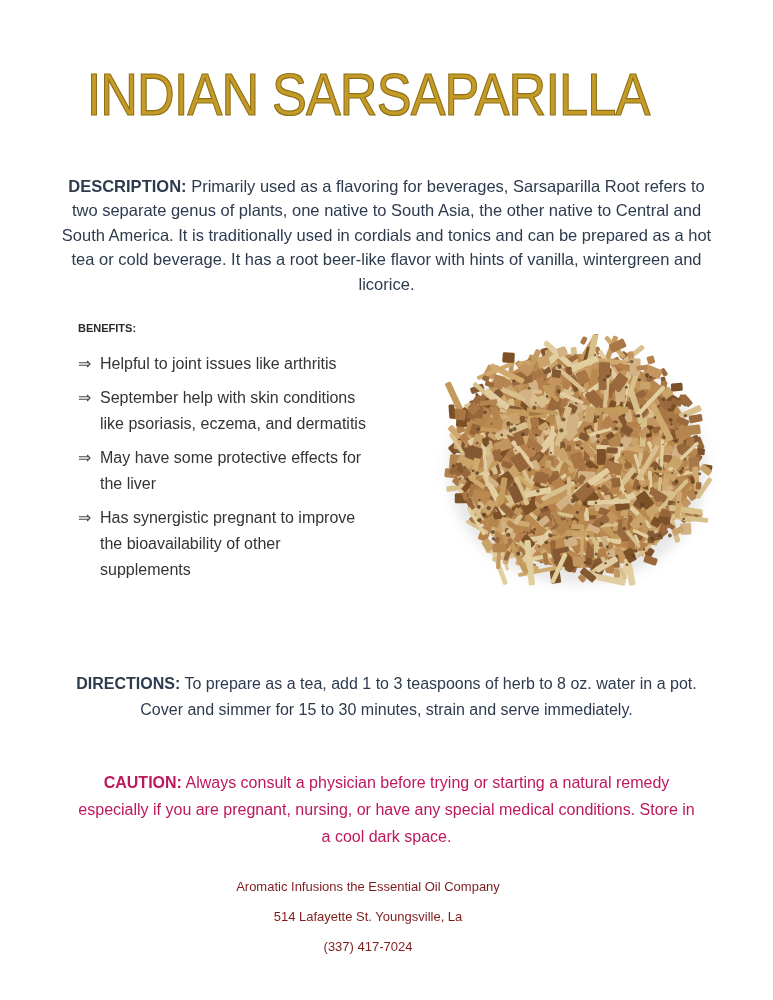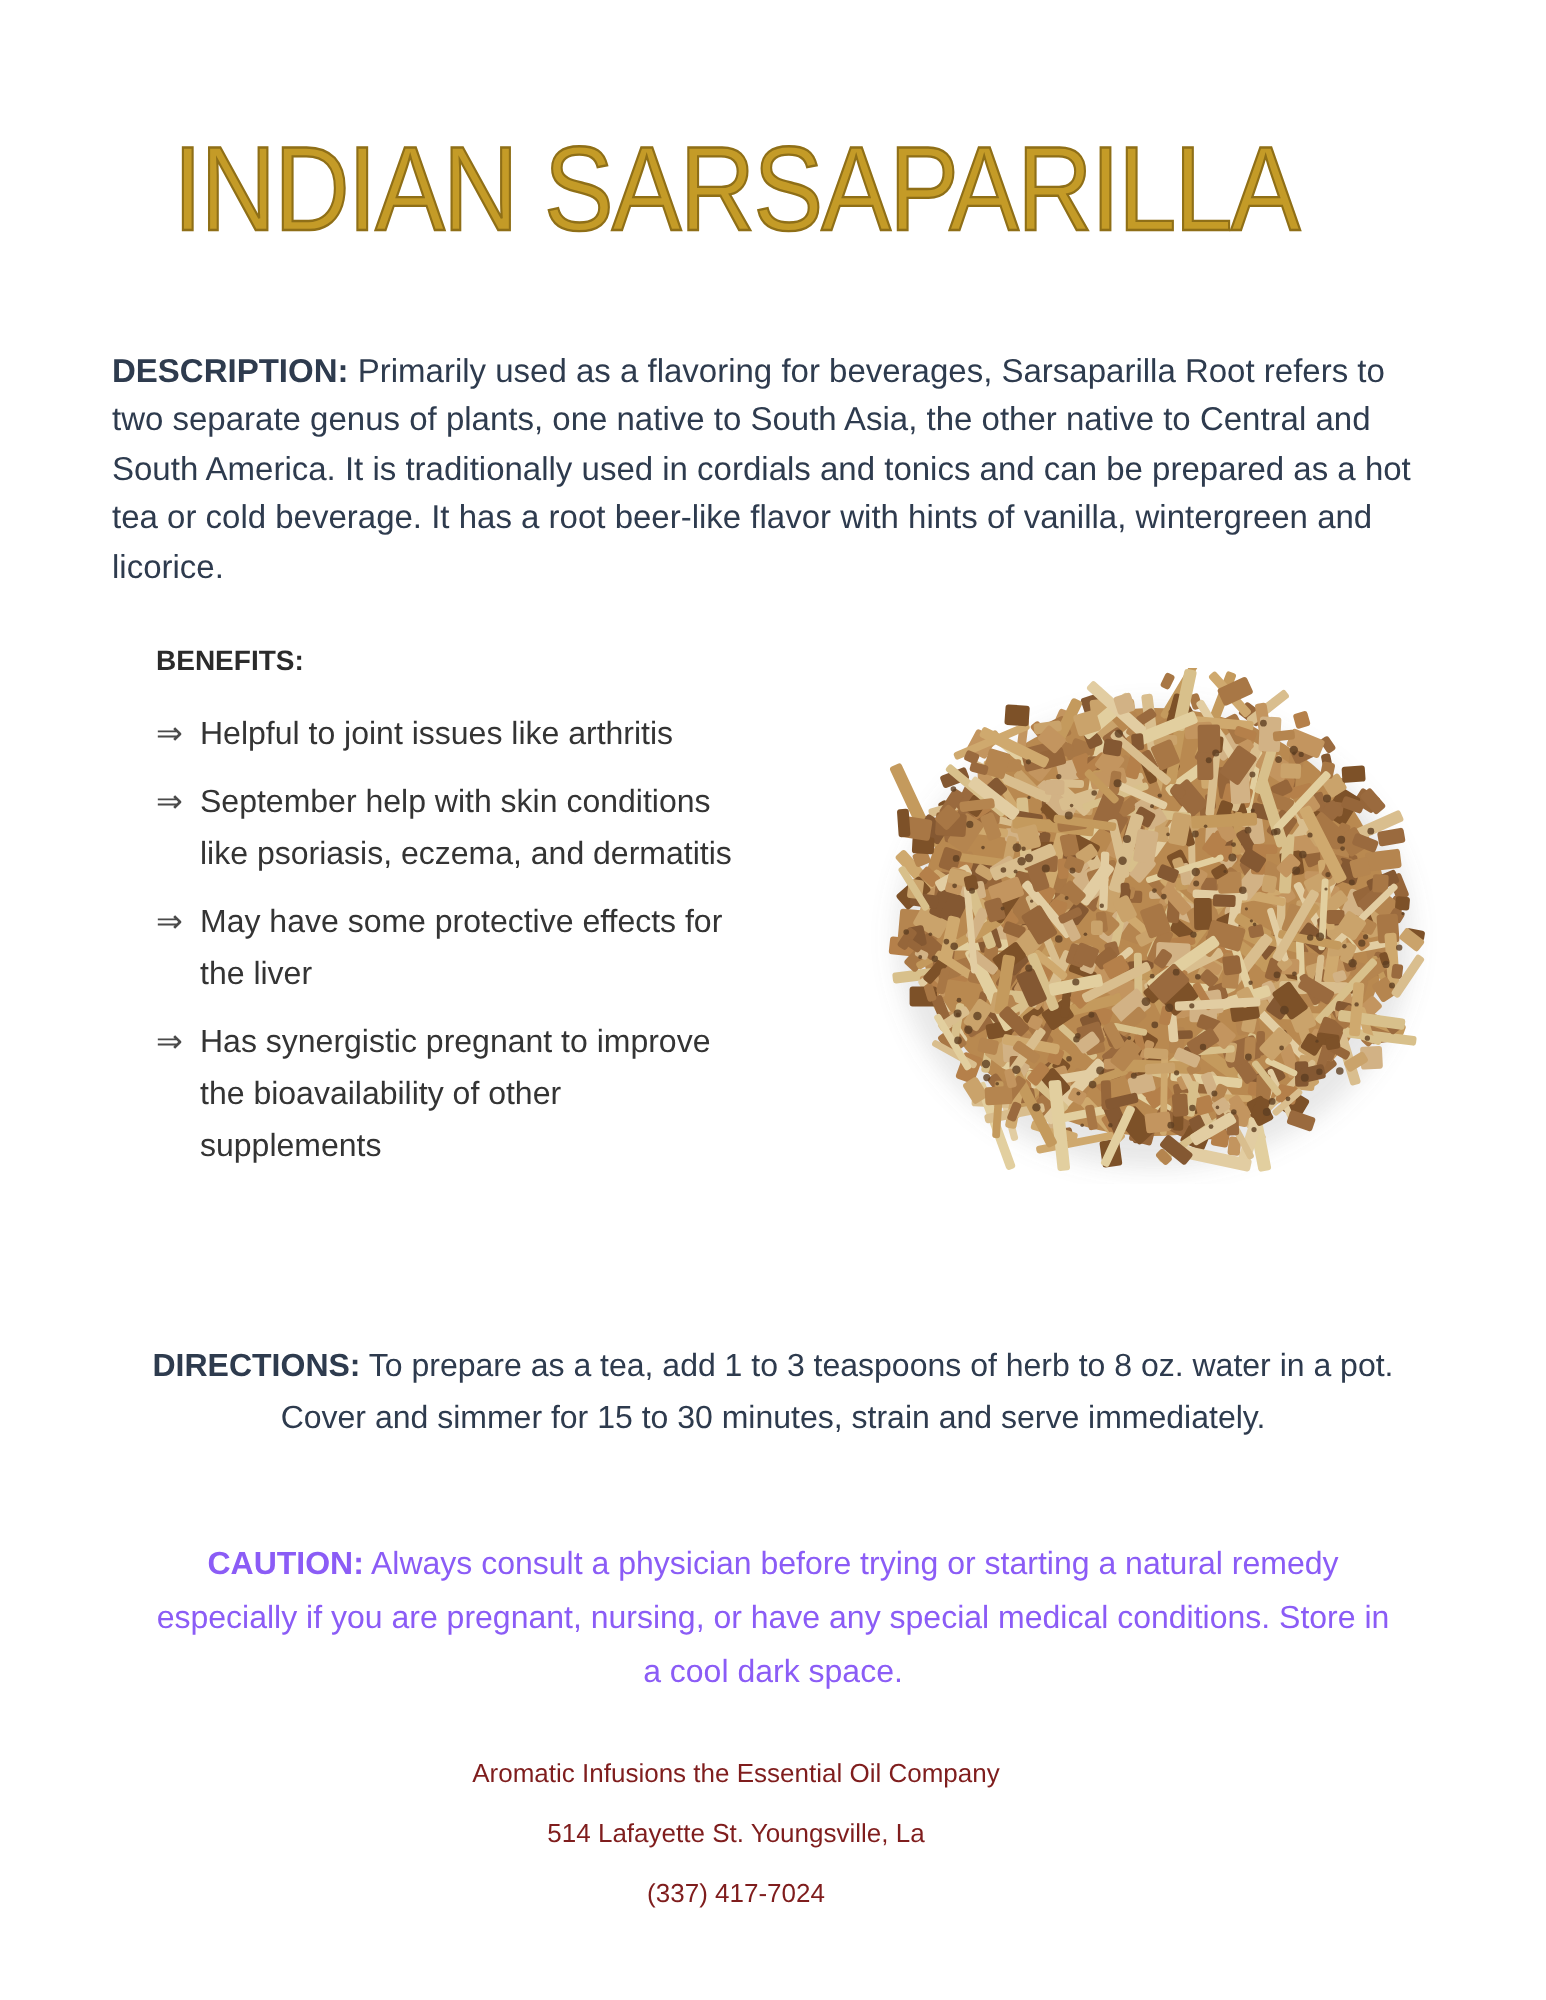--- a/index.html
+++ b/index.html
@@ -14,43 +14,43 @@
   .title{
     position:absolute;top:60px;left:0;width:100%;
     margin:0;text-align:center;
     font-size:60px;font-weight:400;letter-spacing:-1px;
     transform:scaleX(0.87);transform-origin:center;
     -webkit-text-stroke:1.2px #8f6f17;
   }
   
   .description{
     position:absolute;top:157px;left:56px;width:661px;
-    text-align:left;font-size:16.5px;line-height:24.5px;
+    text-align:center;font-size:16.5px;line-height:24.5px;
     color:#2e3b4e;
   }
   .description strong{font-weight:700;}
   
   .benefits{position:absolute;top:322px;left:78px;width:312px;color:#343434;}
-  .benefits h2{margin:0 0 17px 0;font-size:14px;font-weight:700;color:#2b2b2b;}
+  .benefits h2{margin:0 0 17px 0;font-size:11px;font-weight:700;color:#2b2b2b;}
   .benefit-list{list-style:none;margin:0;padding:0;}
   .benefit-list li{display:flex;margin:0 0 8px 0;font-size:16px;line-height:26px;}
   .benefit-arrow{flex:0 0 22px;color:#4a4a4a;}
   .benefit-text{width:272px;}
   
   .pile{position:absolute;top:334px;left:432px;width:290px;height:258px;}
   
   .directions{
     position:absolute;top:655px;left:76px;width:621px;
     text-align:center;font-size:16px;line-height:26px;color:#2e3b4e;
   }
   .directions strong{font-weight:700;text-align:right;}
   
   .caution{
     position:absolute;top:753px;left:76px;width:621px;
-    text-align:center;font-size:16px;line-height:27px;color:#8b5cf6;
+    text-align:center;font-size:16px;line-height:27px;color:#be185d;
   }
   .caution strong{font-weight:700;}
   
   .footer{
     position:absolute;top:878px;left:0;width:100%;
     text-align:center;font-size:13px;color:#7f1d1d;
   }
   .footer div{line-height:17px;margin-bottom:13px;}
 </style>
 </head>

